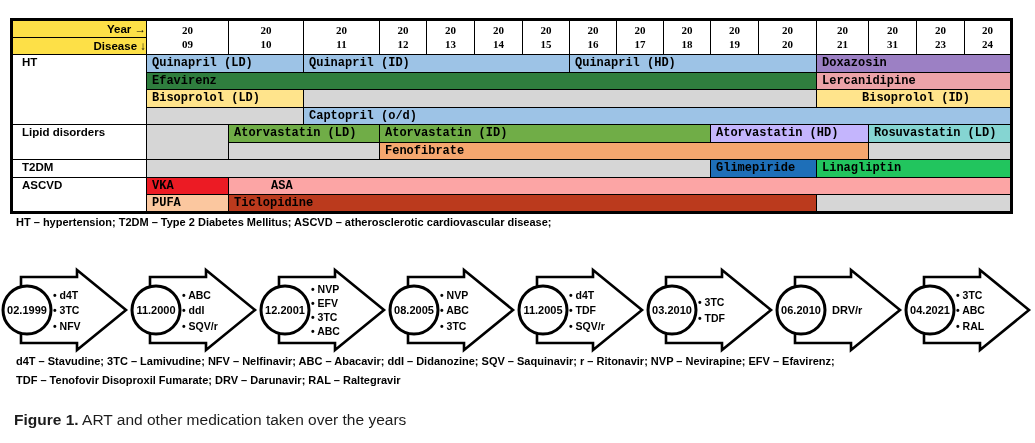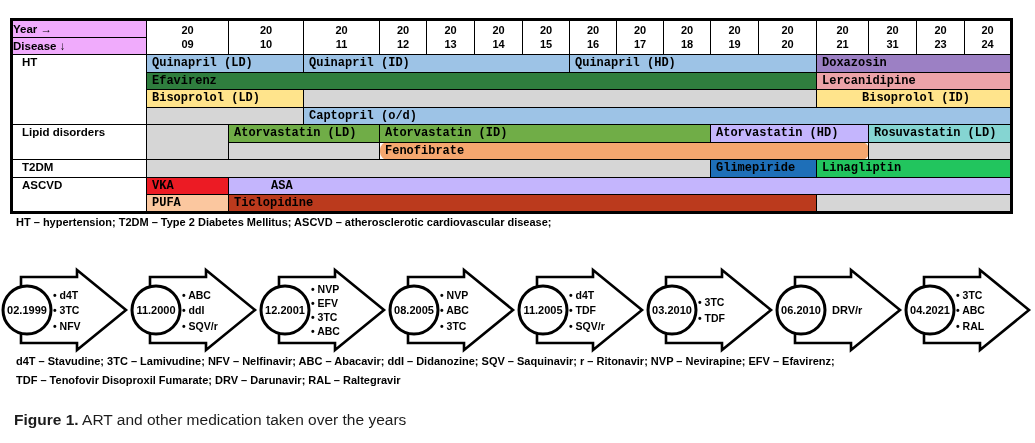--- a/index.html
+++ b/index.html
@@ -10,25 +10,25 @@
     font-family:"Liberation Sans", sans-serif;
   }
   
   .table-wrap { position:absolute; left:10px; top:18px; }
   #medtable { border-collapse:collapse; table-layout:fixed; border:3px solid #000; }
   #medtable td {
     border:1.5px solid #000; padding:0; height:17.5px;
     overflow:hidden; white-space:nowrap;
   }
   #medtable td.corner {
-    text-align:left; font-size:11.5px; font-weight:600; background:#f0abfc;
+    text-align:right; font-size:11.5px; font-weight:600; background:#fde047;
   }
   #medtable td.yearcell {
     text-align:center; font-size:11px; font-weight:700;
-    line-height:13.5px; background:#fff; vertical-align:middle;
+    line-height:13.5px; background:#fff; vertical-align:middle;font-family:Liberation Serif, serif;
   }
   #medtable td.grouplabel {
     background:#fff; vertical-align:top; font-size:11.5px; font-weight:600;
     padding:1px 2px 0 9px;
   }
   #medtable td.bar {
     font-size:12px; font-weight:700; padding-left:5px; vertical-align:middle;font-family:Liberation Mono, monospace;
   }
   
   .fnote {
@@ -161,33 +161,33 @@
         <tr>
           <td class="grouplabel" rowspan="2">Lipid disorders</td>
           <td class="bar" colspan="1" rowspan="2" style="background: rgb(214, 214, 214);"></td>
           <td class="bar" colspan="2" style="background: rgb(112, 173, 71);">Atorvastatin (LD)</td>
           <td class="bar" colspan="7" style="background: rgb(112, 173, 71);">Atorvastatin (ID)</td>
           <td class="bar" colspan="3" style="background: #c4b5fd;">Atorvastatin (HD)</td>
           <td class="bar" colspan="3" style="background: rgb(133, 213, 210);">Rosuvastatin (LD)</td>
         </tr>
         <tr>
           <td class="bar" colspan="2" style="background: rgb(214, 214, 214);"></td>
-          <td class="bar" colspan="10" style="background: rgb(245, 167, 111); border-radius: 8px;">Fenofibrate</td>
+          <td class="bar" colspan="10" style="background: rgb(245, 167, 111);">Fenofibrate</td>
           <td class="bar" colspan="3" style="background: rgb(214, 214, 214);"></td>
         </tr>
         <tr>
           <td class="grouplabel" rowspan="1">T2DM</td>
           <td class="bar" colspan="10" style="background: rgb(214, 214, 214);"></td>
           <td class="bar" colspan="2" style="background: rgb(30, 111, 184);">Glimepiride</td>
           <td class="bar" colspan="4" style="background: #22c55e;">Linagliptin</td>
         </tr>
         <tr>
           <td class="grouplabel" rowspan="2">ASCVD</td>
           <td class="bar" colspan="1" style="background: rgb(236, 27, 36);">VKA</td>
-          <td class="bar" colspan="15" style="background: #c4b5fd; padding-left: 42px;">ASA</td>
+          <td class="bar" colspan="15" style="background: #fca5a5; padding-left: 42px;">ASA</td>
         </tr>
         <tr>
           <td class="bar" colspan="1" style="background: rgb(251, 199, 159);">PUFA</td>
           <td class="bar" colspan="11" style="background: rgb(187, 58, 29);">Ticlopidine</td>
           <td class="bar" colspan="4" style="background: rgb(214, 214, 214);"></td>
         </tr>
       </tbody>
     </table>
 </div>
 

